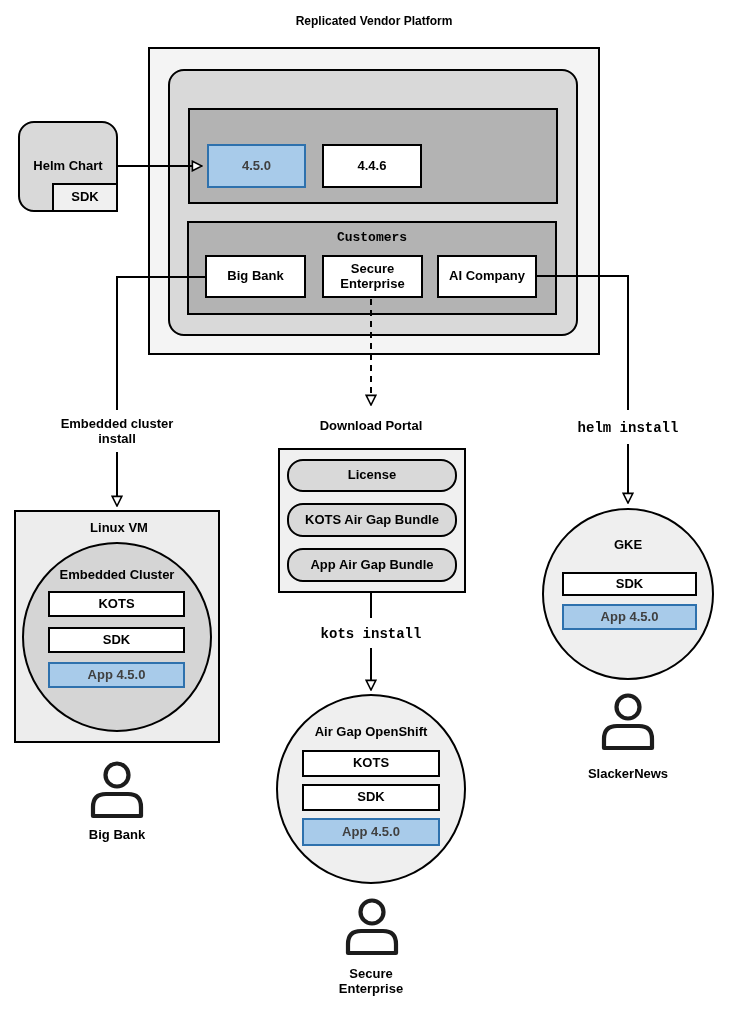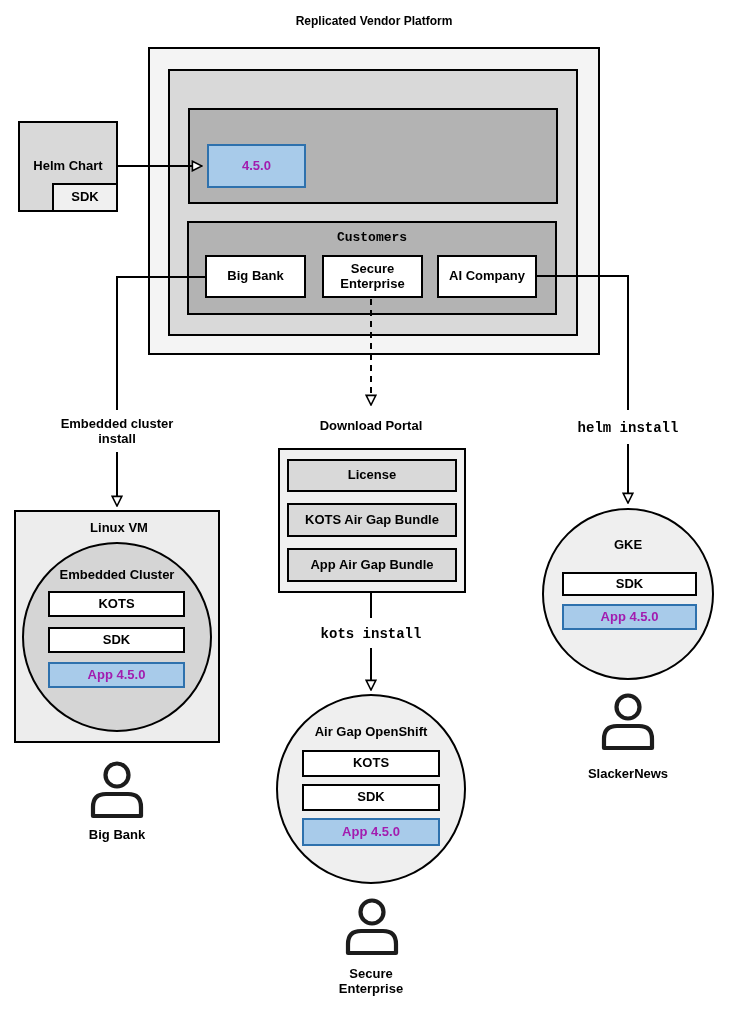--- a/index.html
+++ b/index.html
@@ -6,43 +6,44 @@
   #canvas{position:relative;width:734px;height:1026px;background:#fff;overflow:hidden;
           font-family:"Liberation Sans",sans-serif;color:#000;}
   .box{position:absolute;box-sizing:border-box;border:2px solid #000;display:flex;
        align-items:center;justify-content:center;text-align:center;
        font-weight:bold;font-size:13px;line-height:1.15;}
   .lbl{position:absolute;box-sizing:border-box;font-weight:bold;font-size:13px;
        text-align:center;line-height:1.15;}
   .mono{font-family:"Liberation Mono","DejaVu Sans Mono",monospace;font-size:14px;font-weight:bold;}
   .fill-platform{background:#f4f4f4;}
   .fill-light{background:#f0f0f0;}
-  .fill-mid{background:#d9d9d9;}
+  .fill-mid{background:#d9d9d9;border-radius:16px;}
   .fill-dark{background:#b3b3b3;}
   .fill-white{background:#ffffff;}
   .fill-vm{background:#ededed;}
   .fill-circle{background:#efefef;}
   .fill-eccircle{background:#d5d5d5;}
   .circle{border-radius:50%;}
-  .blue{background:#a8cbea;border-color:#2e71ad;color:#a21caf;}
+  .blue{background:#a8cbea;border-color:#2e71ad;color:#404040;}
   #overlay{position:absolute;left:0;top:0;width:734px;height:1026px;pointer-events:none;}
 </style>
 </head>
 <body>
 
 <div id="canvas">
 
   <div class="lbl" style="left:148px;top:15px;width:452px;font-size:12px;">Replicated Vendor Platform</div>
 
   <div class="box fill-platform" style="left:148px;top:47px;width:452px;height:308px;"></div>
   <div class="box fill-mid" style="left:168px;top:69px;width:410px;height:267px;"></div>
   <div class="lbl" style="left:168px;top:79px;width:410px;margin-top:40px;">Stable Channel</div>
 
   <div class="box fill-dark" style="left:188px;top:108px;width:370px;height:96px;"></div>
   <div class="box blue" style="left:207px;top:144px;width:99px;height:44px;">4.5.0</div>
+  <div class="box fill-white" style="left:322px;top:144px;width:100px;height:44px;">4.4.6</div>
 
   <div class="box fill-dark" style="left:187px;top:221px;width:370px;height:94px;"></div>
   <div class="lbl" style="left:187px;top:231px;width:370px;font-family:Liberation Mono, monospace;">Customers</div>
   <div class="box fill-white" style="left:205px;top:255px;width:101px;height:43px;">Big Bank</div>
   <div class="box fill-white" style="left:322px;top:255px;width:101px;height:43px;padding:0 8px;">Secure Enterprise</div>
   <div class="box fill-white" style="left:437px;top:255px;width:100px;height:43px;">AI Company</div>
 
   <div class="box fill-mid" style="left:18px;top:121px;width:100px;height:91px;align-items:flex-start;">
     <span style="margin-top:36px;">Helm Chart</span>
   </div>

